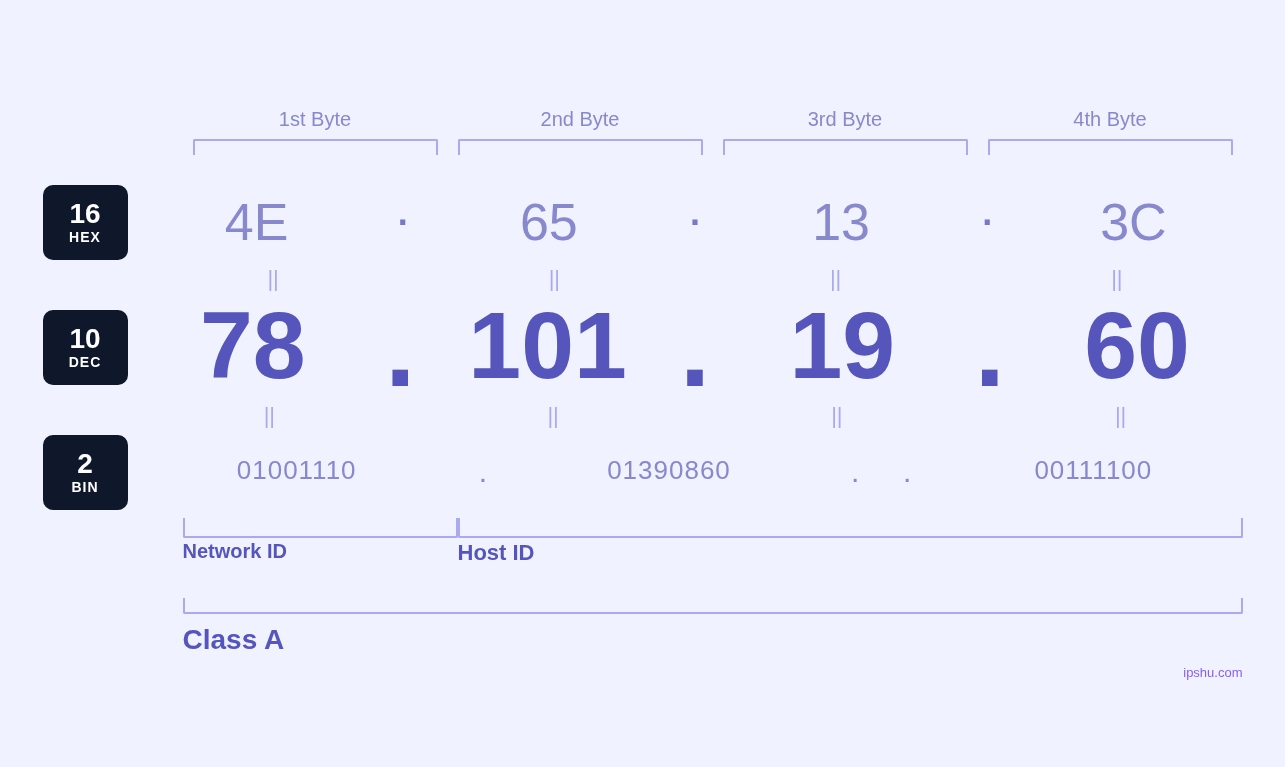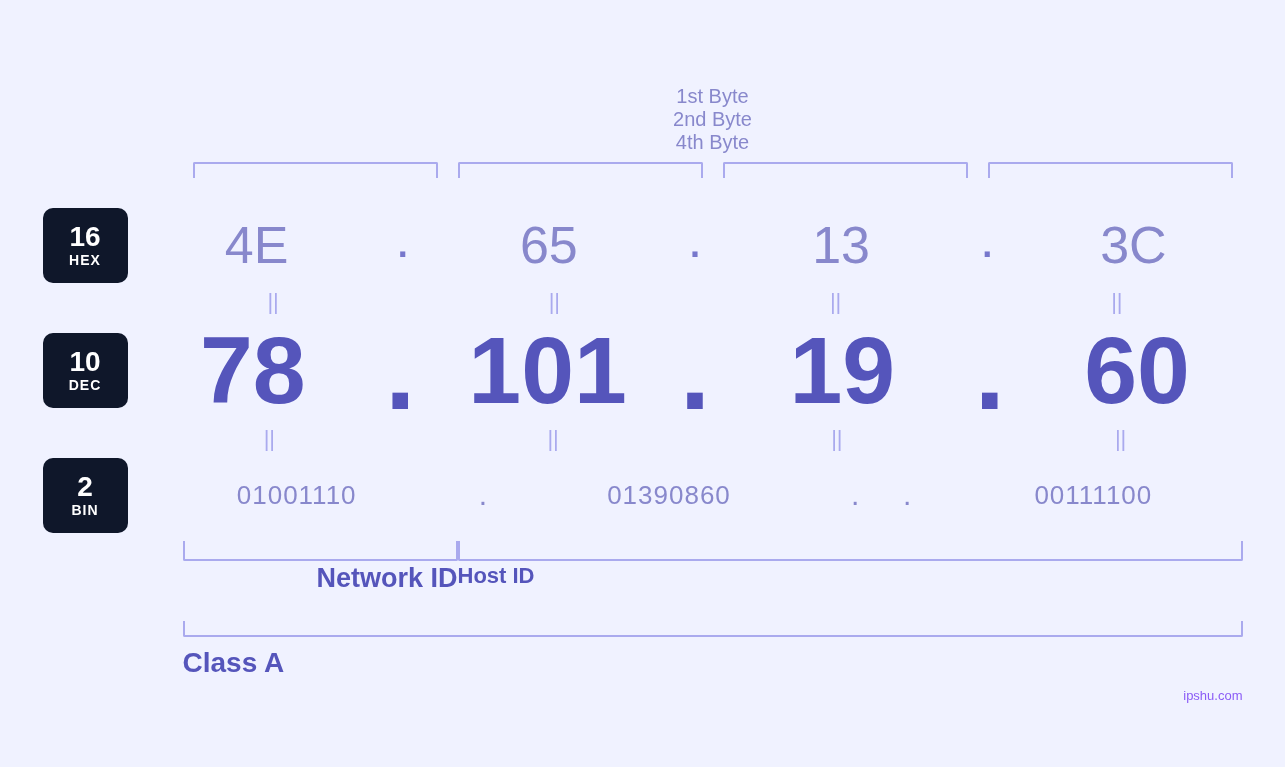--- a/index.html
+++ b/index.html
@@ -19,21 +19,20 @@
       width: 1200px;
       position: relative;
     }
 
     
     .byte-headers {
       display: flex;
       justify-content: flex-start;
       margin-left: 140px;
       margin-bottom: 8px;
-      flex-direction: column;
     }
 
     .byte-header {
       flex: 1;
       text-align: center;
       color: #8888cc;
       font-size: 20px;
       font-weight: 400;
     }
 
@@ -84,21 +83,21 @@
     .base-label {
       color: white;
       font-size: 14px;
       font-weight: bold;
       letter-spacing: 1px;
     }
 
     .values-row {
       display: flex;
       flex: 1;
-      align-items: center;
+      align-items: flex-start;
       justify-content: space-around;
       gap: 22px;
     }
 
     .byte-cell {
       flex: 1;
       text-align: center;
     }
 
     .dot {
@@ -188,23 +187,23 @@
       border: 2px solid #aaaaee;
       border-top: none;
       border-radius: 0 0 2px 2px;
     }
 
     .network-label {
       position: absolute;
       left: 0;
       width: calc(25% + 10px);
       top: 22px;
-      text-align: right;
-      color: #5555bb;
-      font-size: 27px;
+      text-align: left;
+      color: #5555bb;
+      font-size: 20px;
       font-weight: 600;
     }
 
     .host-label {
       position: absolute;
       left: calc(25% + 10px);
       right: 0;
       top: 22px;
       text-align: left;
       color: #5555bb;
@@ -252,20 +251,21 @@
     }
   </style>
 </head>
 <body>
 
 <div class="container">
 
   <div class="byte-headers">
     <div class="byte-header">1st Byte</div>
     <div class="byte-header">2nd Byte</div>
+    <div class="byte-header">3rd Byte</div>
     <div class="byte-header">4th Byte</div>
   </div>
 
   <div class="brackets-top">
     <div class="bracket-top"></div>
     <div class="bracket-top"></div>
     <div class="bracket-top"></div>
     <div class="bracket-top"></div>
   </div>
 

